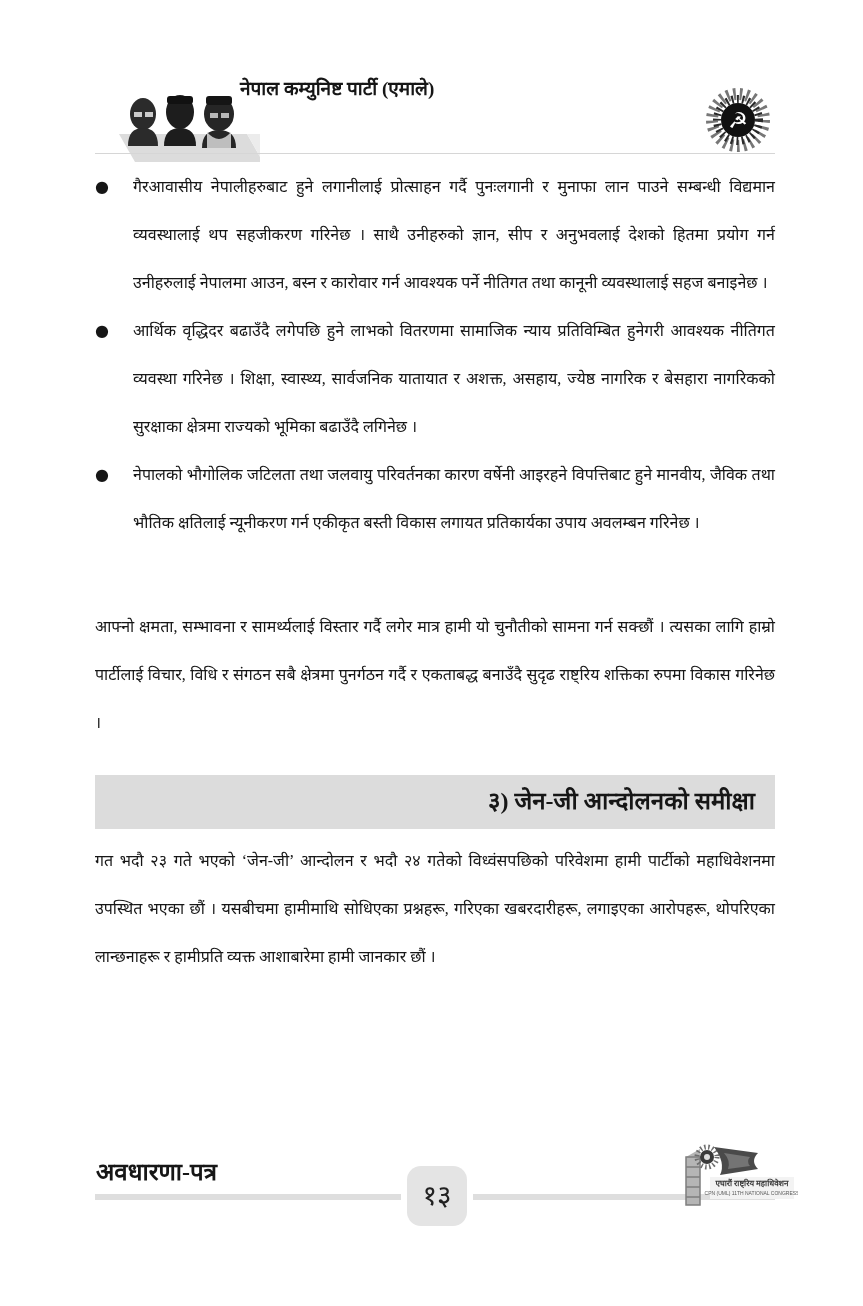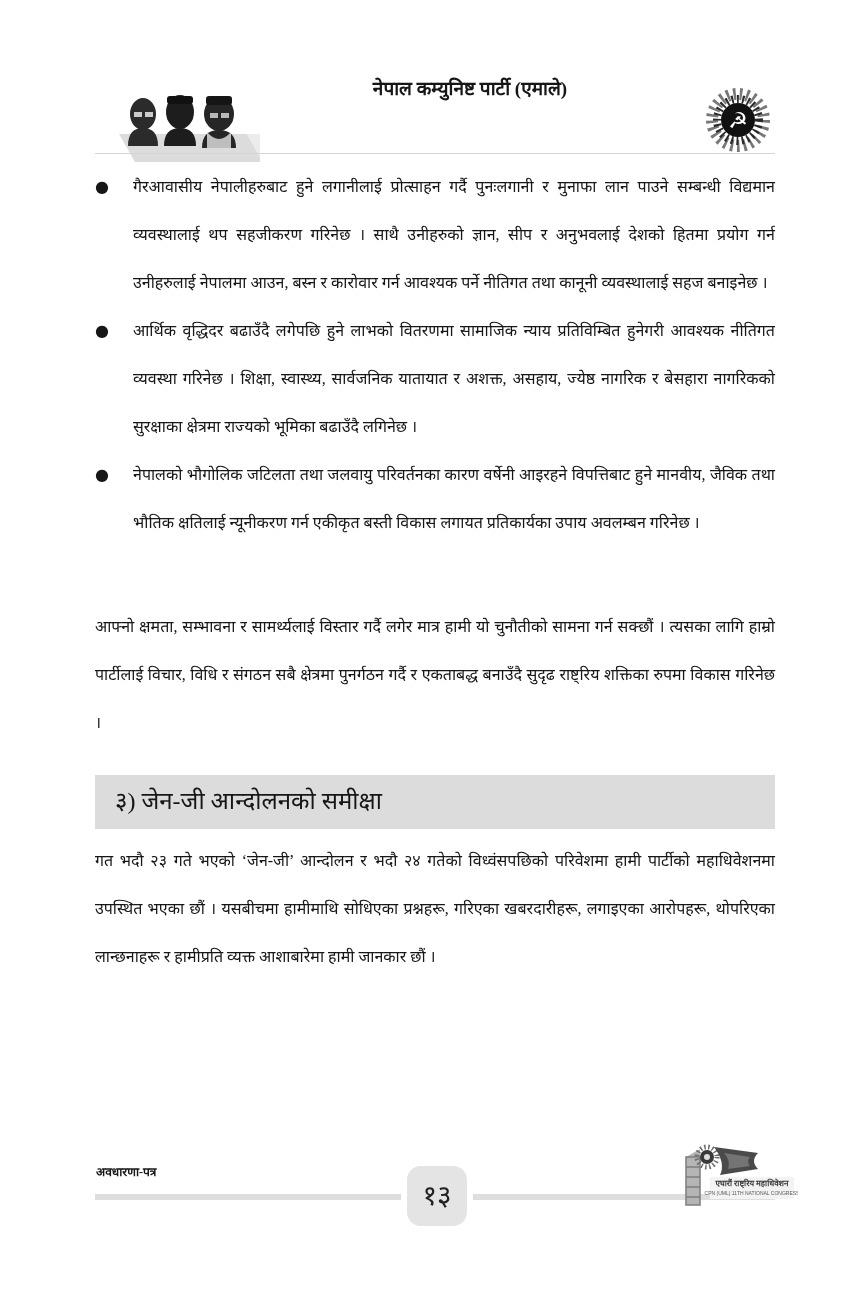--- a/index.html
+++ b/index.html
@@ -18,21 +18,21 @@
     background:#ffffff;
     font-family:"Liberation Serif","DejaVu Serif",serif;
     color:var(--text);
     overflow:hidden;
   }
   
   .header{position:absolute;top:0;left:0;width:863px;height:160px;}
   .leaders-photo{position:absolute;left:95px;top:84px;}
   .header-titles{
     position:absolute;top:76px;right:163px;width:460px;
-    text-align:center;font-weight:bold;
+    text-align:left;font-weight:bold;
     font-size:19px;line-height:25px;
   }
   .party-emblem{position:absolute;left:703px;top:86px;width:70px;height:70px;}
   .header-rule{position:absolute;left:95px;top:153px;width:680px;height:1px;background:#d6d6d6;}
   
   .content{position:absolute;left:95px;top:163px;width:680px;}
   .bullet-item{display:flex;align-items:flex-start;}
   .bullet-marker{
     width:38px;flex:0 0 38px;
     font-size:16px;line-height:48px;
@@ -45,27 +45,27 @@
   }
   .bullet-text{flex:1;}
   .para-block{margin-top:56px;}
   
   .section-heading-box{
     margin-top:28px;
     background:var(--heading_bg);
     padding:11px 20px 12px 20px;
   }
   .section-heading{
-    font-size:24px;line-height:31px;font-weight:normal;
+    font-size:24px;line-height:31px;font-weight:bold;text-align:right;
   }
   .para-after-heading{margin-top:8px;}
   
   .footer-label{
     position:absolute;left:96px;top:1160px;
-    font-size:12px;font-weight:bold;line-height:24px;
+    font-size:24px;font-weight:bold;line-height:24px;
   }
   .footer-rule{
     position:absolute;left:95px;top:1194px;width:680px;height:6px;
     background:var(--rule_gray);
   }
   .page-number-box{
     position:absolute;left:407px;top:1166px;
     width:60px;height:60px;border-radius:14px;
     background:var(--box_gray);
     display:flex;align-items:center;justify-content:center;

